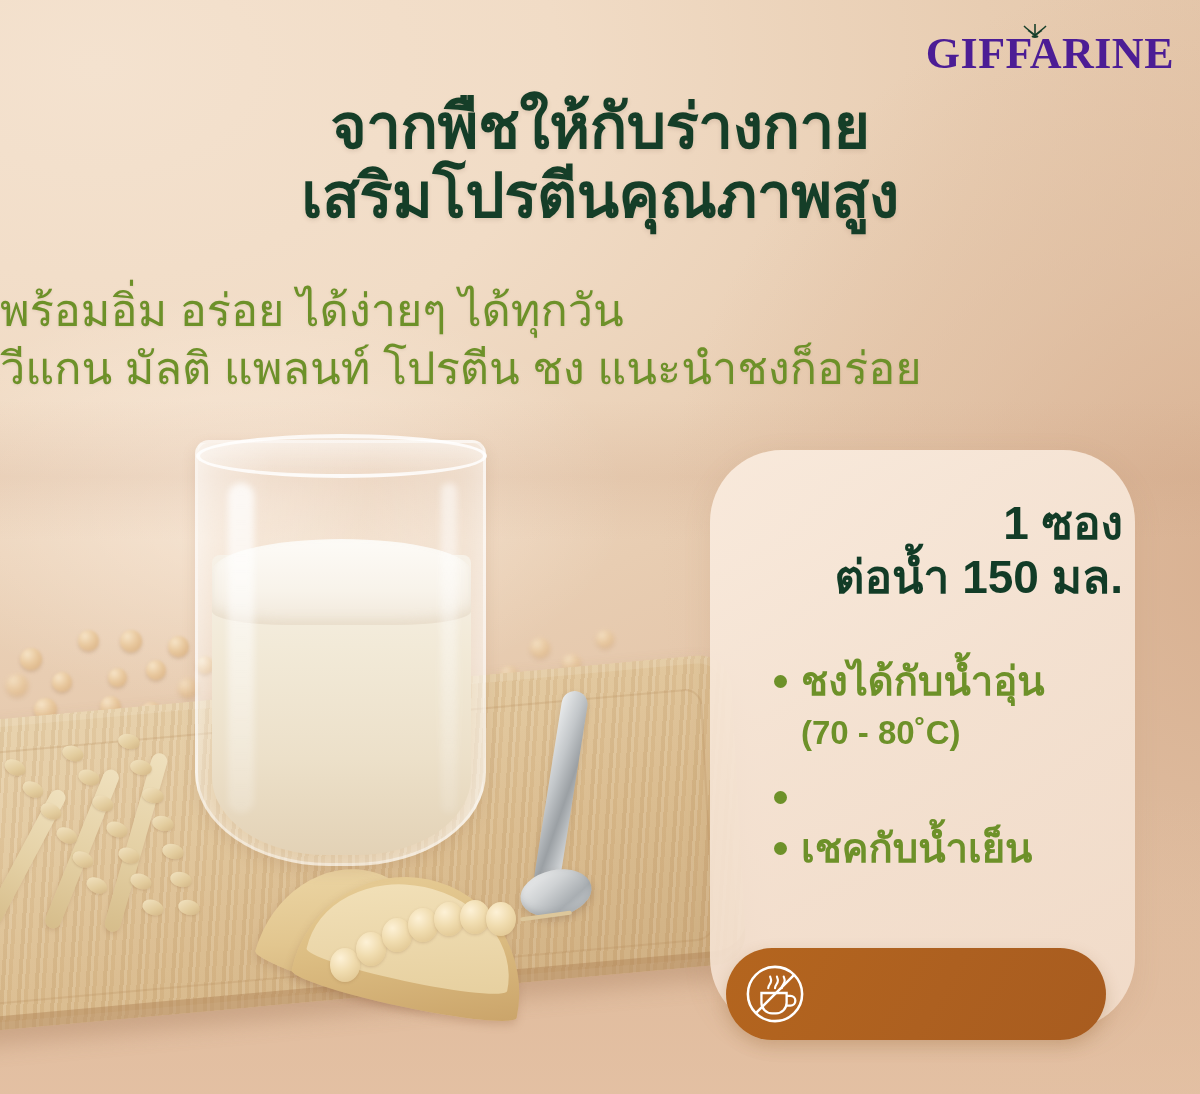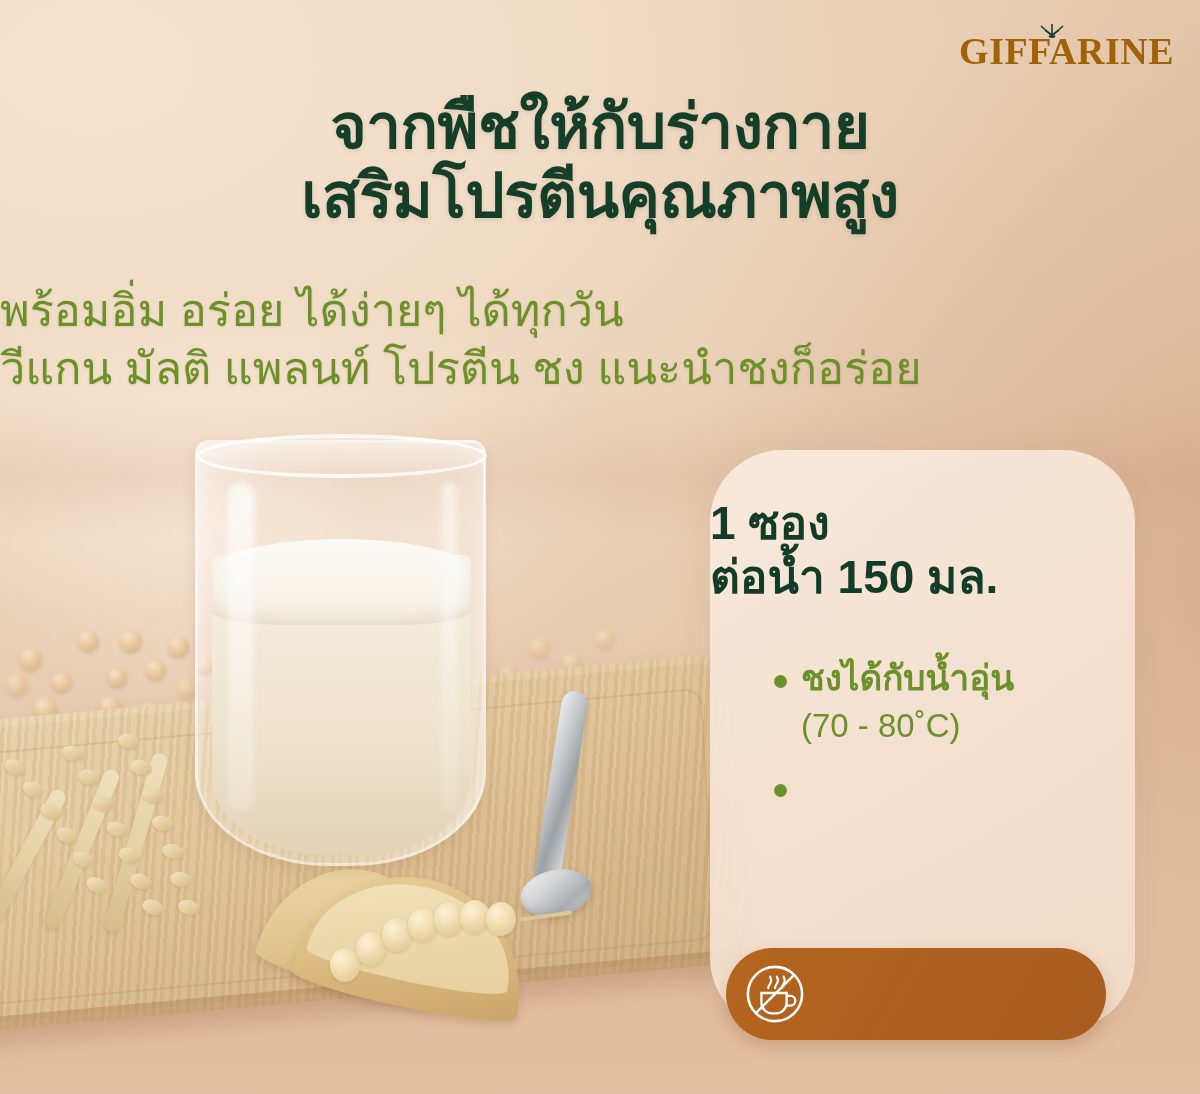--- a/index.html
+++ b/index.html
@@ -265,24 +265,24 @@
     line-height: 1;
   }
   .logo-ornament {
     display: block;
     margin: 0 auto -6px auto;
     width: 40px;
     height: 16px;
   }
   .logo-text {
     font-family: "Liberation Serif", "DejaVu Serif", serif;
-    font-size: 38px;
+    font-size: 44px;
     font-weight: 700;
     letter-spacing: 0.5px;
-    color: #a16207;
+    color: #4c1d95;
     font-variant: small-caps;
     margin-left: 30px;
   }
 
   
   .headline {
     position: absolute;
     left: 0;
     right: 0;
     top: 92px;
@@ -319,23 +319,23 @@
     left: 710px;
     top: 450px;
     width: 425px;
     height: 580px;
     border-radius: 72px;
     background: linear-gradient(155deg, rgba(250,236,223,0.93) 0%, rgba(246,229,214,0.90) 45%, rgba(243,223,206,0.88) 100%);
     box-shadow: 0 8px 28px rgba(170,125,92,0.14);
   }
   .card-title {
     position: absolute;
-    left: 0; right: 0;
+    left: 0; right: 12px;
     top: 48px;
-    text-align: left;
+    text-align: right;
     line-height: 1.12;
   }
   .card-title .t1 {
     display: block;
     font-size: 46px;
     font-weight: 700;
     color: #123c27;
   }
   .card-title .t2 {
     display: block;
@@ -360,28 +360,28 @@
   .dot {
     width: 13px;
     height: 13px;
     border-radius: 50%;
     background: #6d9129;
     margin-top: 20px;
     margin-right: 14px;
     flex: 0 0 auto;
   }
   .bullet-text {
-    font-size: 35px;
+    font-size: 40px;
     font-weight: 700;
     color: #6d9129;
     line-height: 1.32;
   }
   .bullet-sub {
     font-size: 33px;
-    font-weight: 400;
+    font-weight: 700;
     color: #6d9129;
     line-height: 1.3;
     margin: 2px 0 16px 27px;
   }
   .gap-sm { height: 14px; }
 
   
   .badge {
     position: absolute;
     left: 726px;
@@ -546,20 +546,24 @@
         <span class="dot"></span>
         <span class="bullet-text">ชงได้กับน้ำอุ่น</span>
       </div>
       <div class="bullet-sub">(70 - 80˚C)</div>
 
       <div class="bullet-row">
         <span class="dot"></span>
       </div>
       <div class="gap-sm"></div>
 
+      <div class="bullet-row">
+        <span class="dot"></span>
+        <span class="bullet-text">เชคกับน้ำเย็น</span>
+      </div>
     </div>
   </div>
 
   <div class="badge">
     <svg class="badge-icon" viewBox="0 0 64 64">
       <circle cx="32" cy="32" r="28" fill="none" stroke="#ffffff" stroke-width="2.6"></circle>
       <line x1="12" y1="52" x2="52" y2="12" stroke="#ffffff" stroke-width="2.6"></line>
       <path d="M18 31 h26 v10 a11 11 0 0 1 -11 11 h-4 a11 11 0 0 1 -11 -11 z" fill="none" stroke="#ffffff" stroke-width="2.4"></path>
       <path d="M44 34 h4 a5 5 0 0 1 0 10 h-4" fill="none" stroke="#ffffff" stroke-width="2.4"></path>
       <path d="M25 26 c0 -4 3 -4 3 -8 c0 -2 -1 -3 -1 -4" fill="none" stroke="#ffffff" stroke-width="2.2" stroke-linecap="round"></path>

